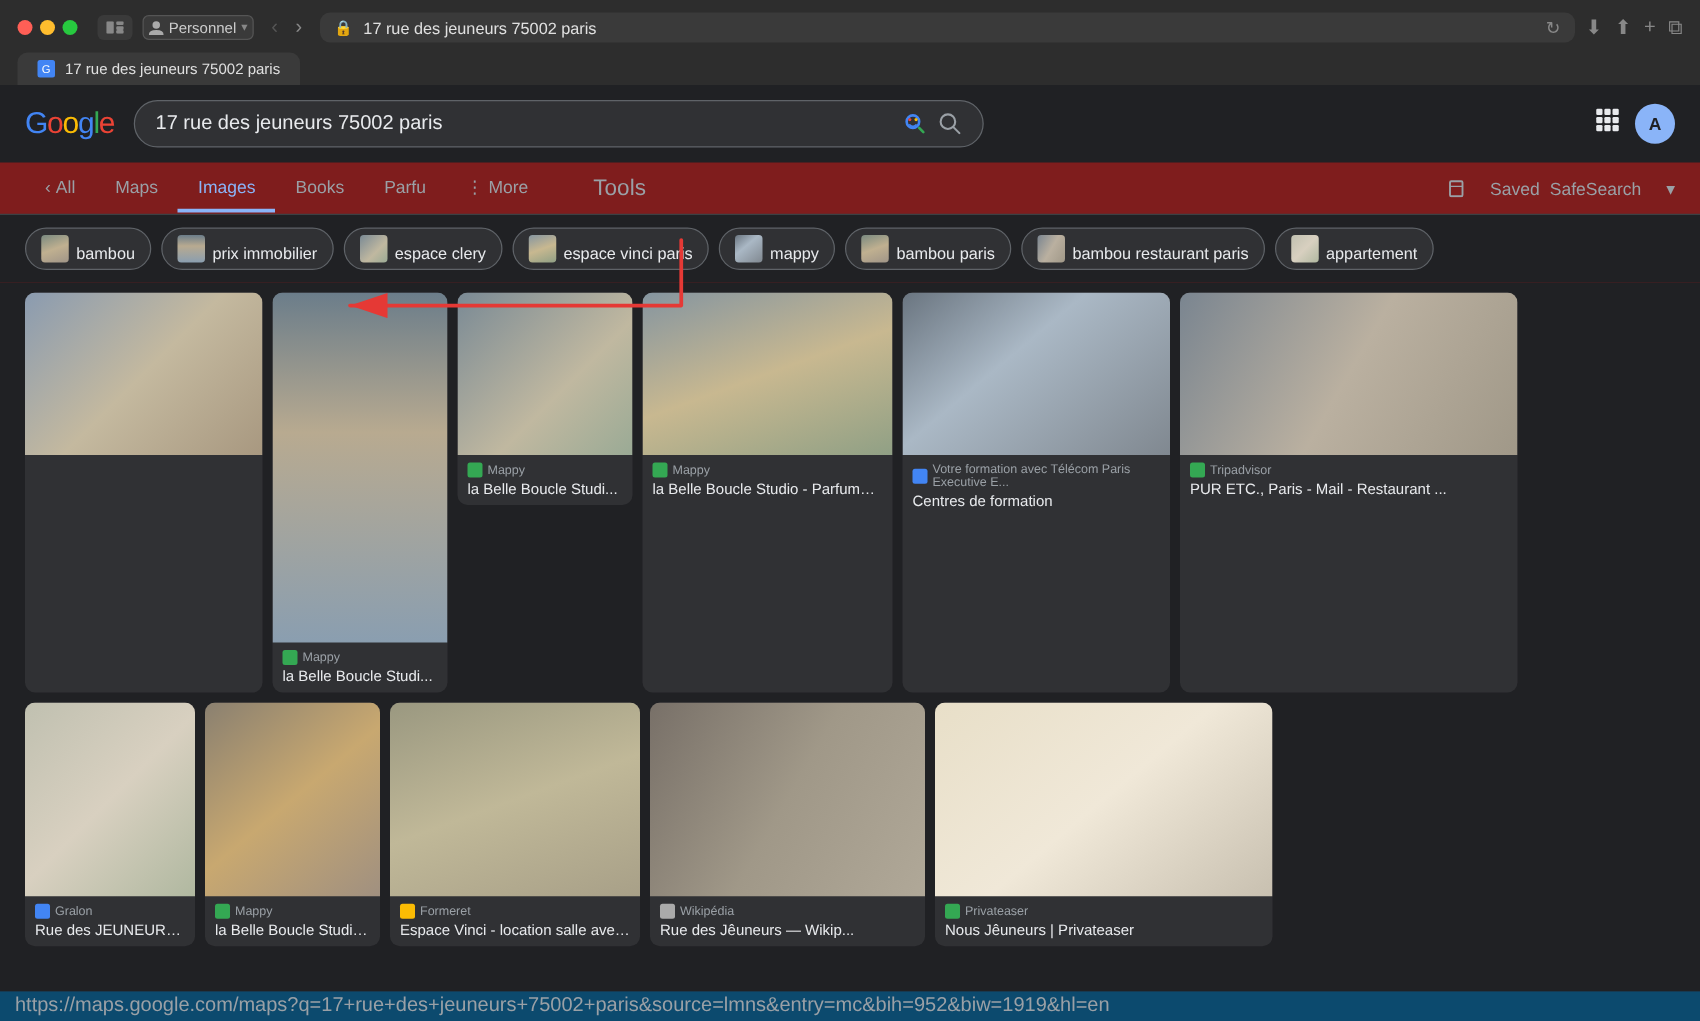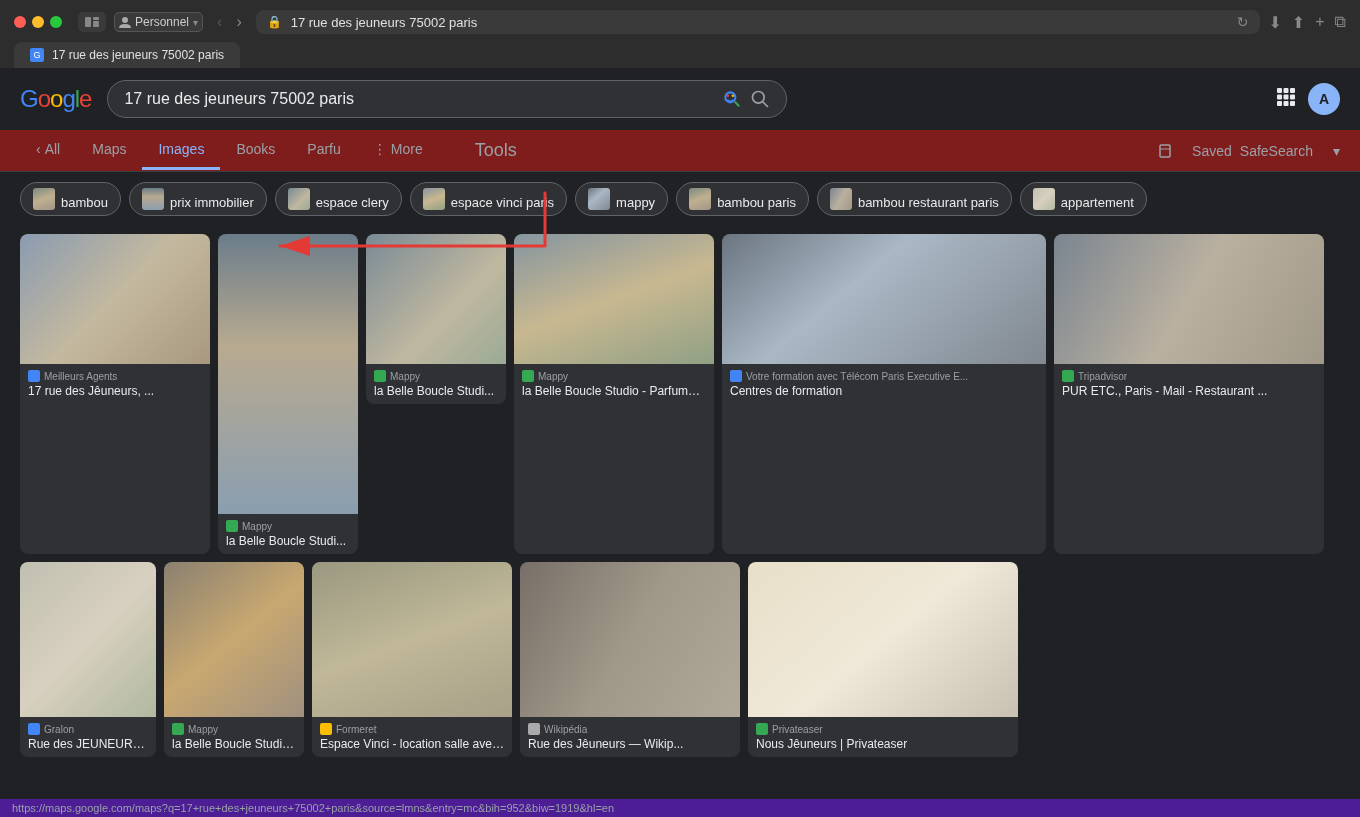--- a/index.html
+++ b/index.html
@@ -365,23 +365,23 @@
     .img-block {
       cursor: pointer;
       border-radius: 8px;
       overflow: hidden;
       background: #303134;
       flex-shrink: 0;
     }
 
     
     .status-bar {
-      background: #4c1d95;
+      background: #0c4a6e;
       padding: 3px 12px;
-      font-size: 11px;
+      font-size: 16px;
       color: #9aa0a6;
       flex-shrink: 0;
     }
 
     
     .arrow-overlay {
       position: absolute;
       pointer-events: none;
       z-index: 100;
     }
@@ -578,27 +578,20 @@
         <span>appartement</span>
       </div>
     </div>
 
     <div class="image-results">
 
       <div class="row1">
 
         <div class="img-block" style="width:190px;">
           <div class="img-placeholder img-1" style="height:130px;"></div>
-          <div class="img-caption">
-            <div class="img-source">
-              <div class="source-dot"></div>
-              <span>Meilleurs Agents</span>
-            </div>
-            <div class="img-title">17 rue des Jêuneurs, ...</div>
-          </div>
         </div>
 
         <div class="img-block" style="width:140px;">
           <div class="img-placeholder img-2" style="height:280px;"></div>
           <div class="img-caption">
             <div class="img-source">
               <div class="source-dot green"></div>
               <span>Mappy</span>
             </div>
             <div class="img-title">la Belle Boucle Studi...</div>
@@ -622,21 +615,21 @@
           <div class="img-placeholder img-4" style="height:130px;"></div>
           <div class="img-caption">
             <div class="img-source">
               <div class="source-dot green"></div>
               <span>Mappy</span>
             </div>
             <div class="img-title">la Belle Boucle Studio - Parfumerie,...</div>
           </div>
         </div>
 
-        <div class="img-block" style="width:324px;">
+        <div class="img-block" style="width:214px;">
           <div class="img-placeholder img-5" style="height:130px;"></div>
           <div class="img-caption">
             <div class="img-source">
               <div class="source-dot"></div>
               <span>Votre formation avec Télécom Paris Executive E...</span>
             </div>
             <div class="img-title">Centres de formation</div>
           </div>
         </div>
 

